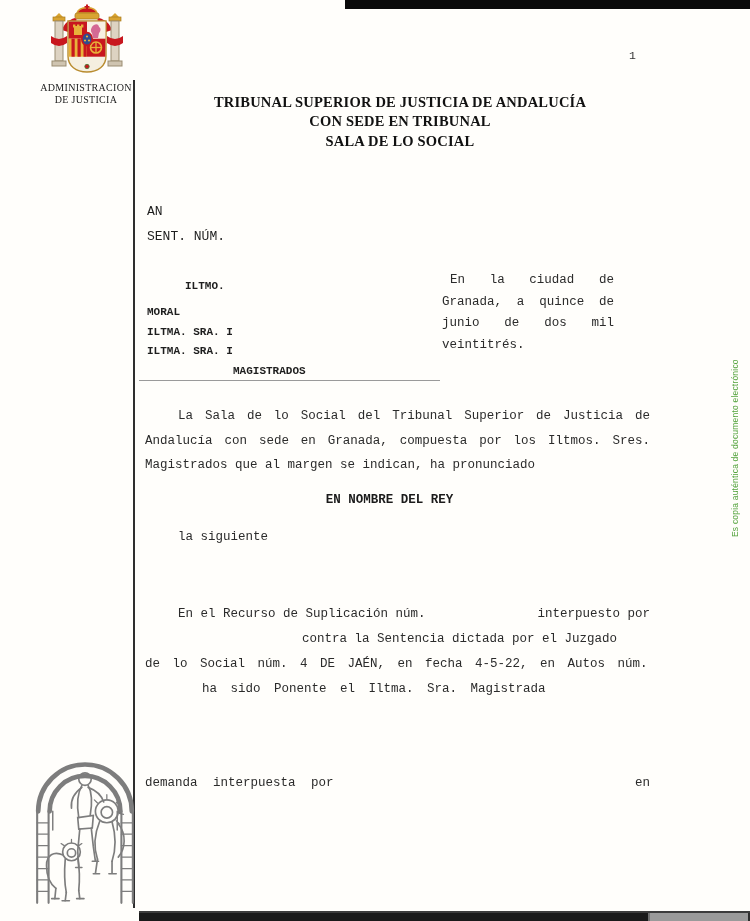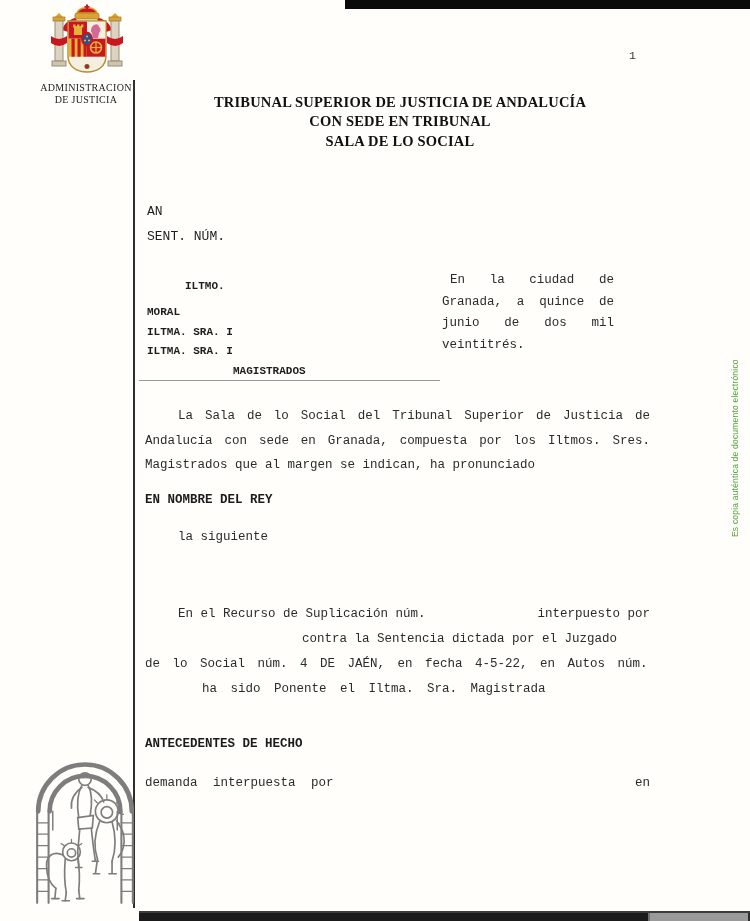--- a/index.html
+++ b/index.html
@@ -40,21 +40,21 @@
   .mag-block .ind-mag{margin-left:86px;}
   .mag-rule{left:139px;top:380px;width:301px;height:1px;background:#9a9a9a;}
 
   
   .date-block{left:442px;top:270px;width:172px;font-size:12.5px;line-height:21.6px;
     text-align:justify;text-indent:8px;color:#2b2b2b;}
 
   
   .body-text{font-size:12.5px;color:#2b2b2b;}
   .para-sala{left:145px;top:404px;width:505px;line-height:24.6px;text-align:justify;text-indent:33px;}
-  .h-center{left:145px;top:0;width:505px;font-weight:bold;font-size:12.5px;color:#1b1b1b;white-space:nowrap;}
+  .h-center{left:137px;top:0;width:505px;text-align:center;font-weight:bold;font-size:12.5px;color:#1b1b1b;white-space:nowrap;}
   .h-rey{top:493px;}
   .la-sig{left:178px;top:530px;}
   .h-sent{top:567px;letter-spacing:.4px;}
   .recurso{left:145px;top:602px;width:505px;line-height:25px;}
   .recurso .l1{display:flex;justify-content:space-between;}
   .recurso .l1 .lft{margin-left:33px;}
   .recurso .l2{margin-left:157px;}
   .recurso .l3{word-spacing:5px;white-space:nowrap;}
   .recurso .l4{margin-left:57px;word-spacing:6px;white-space:nowrap;}
   .h-ant{top:737px;}
@@ -164,21 +164,20 @@
   <div class="abs body-text recurso">
     <div class="l1">
       <span class="lft">En el Recurso de Suplicación núm.</span>
       <span>interpuesto por</span>
     </div>
     <div class="l2">contra la Sentencia dictada por el Juzgado</div>
     <div class="l3">de lo Social núm. 4 DE JAÉN, en fecha 4-5-22, en Autos núm.</div>
     <div class="l4">ha sido Ponente el Iltma. Sra. Magistrada</div>
   </div>
 
-  <div class="abs h-center h-ant">ANTECEDENTES DE HECHO</div>
 
   <div class="abs body-text primero">
     <div class="l2">
       <span class="lft">demanda interpuesta por</span>
       <span>en</span>
     </div>
   </div>
 
   <div class="abs junta-emblem">
     <svg viewBox="0 0 100 150" width="104" height="156" fill="none" stroke="#7d7d7d" stroke-width="1.6" stroke-linecap="round">

